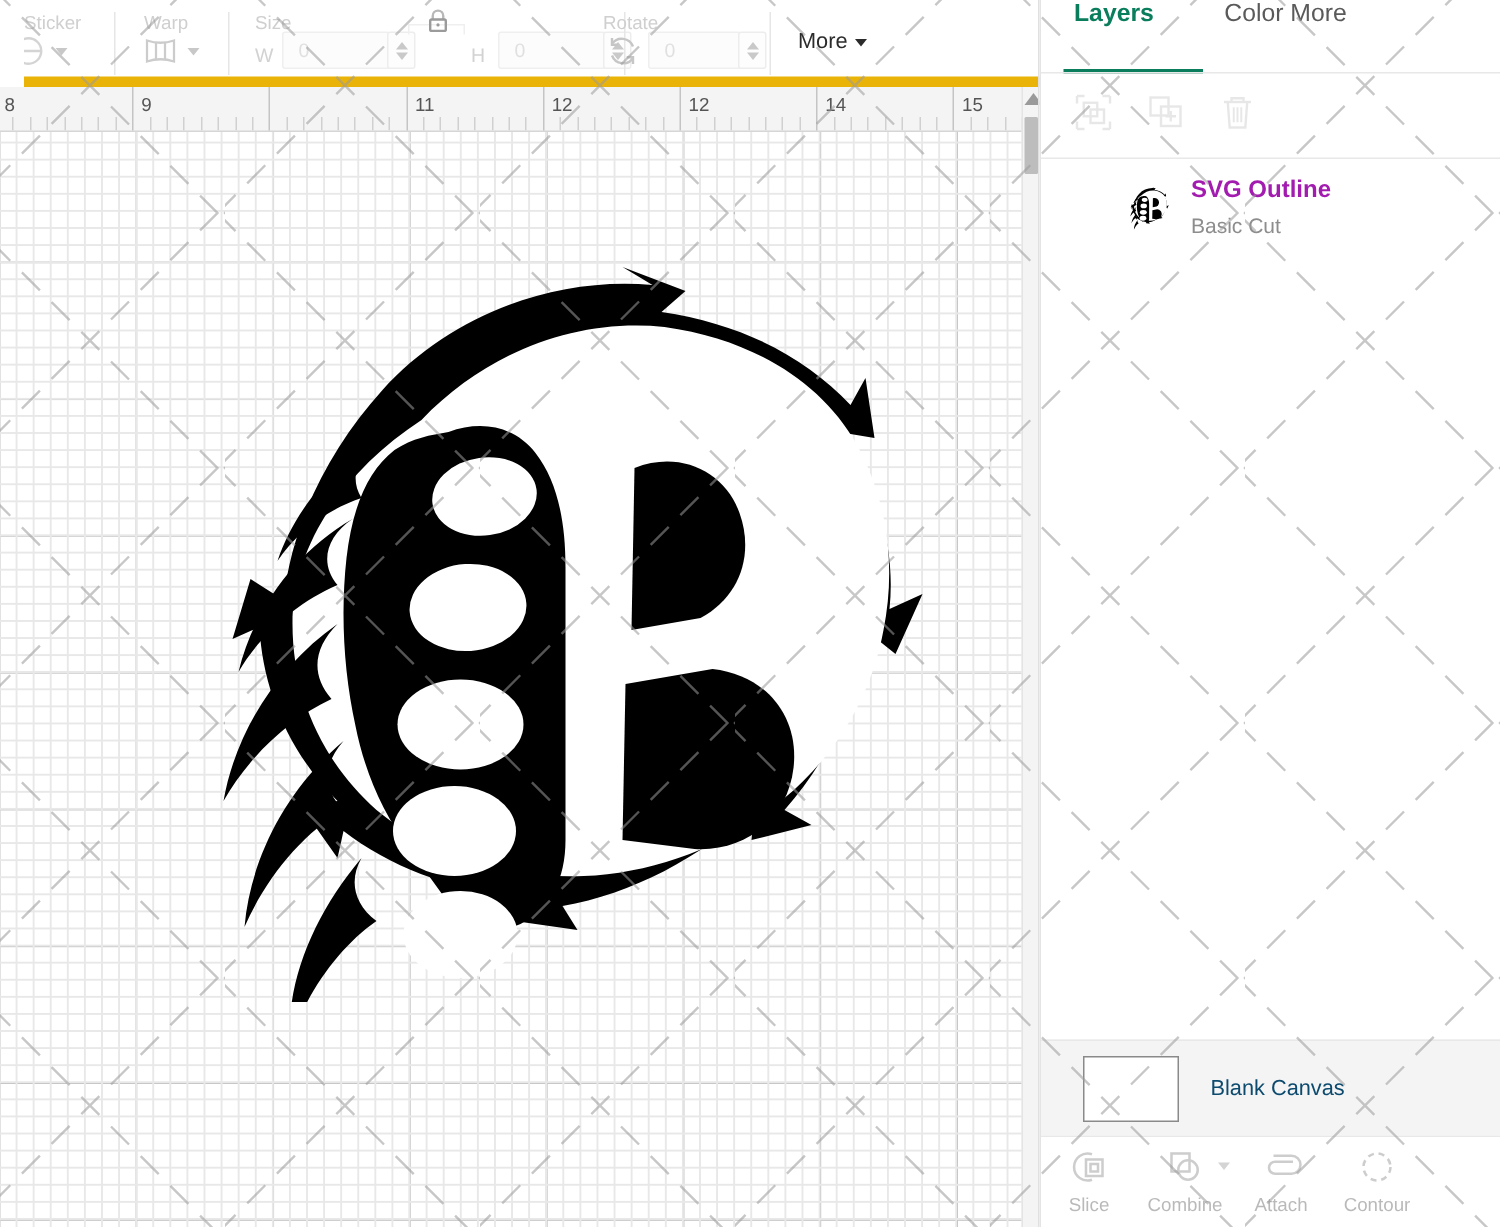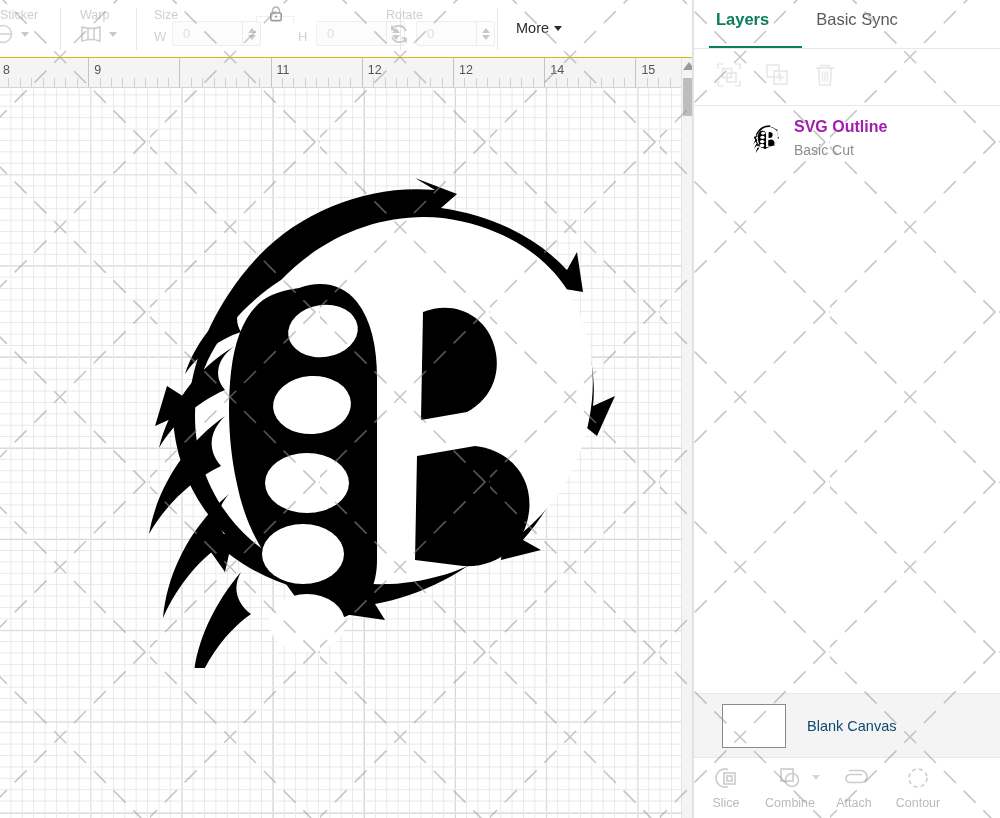--- a/index.html
+++ b/index.html
@@ -14,24 +14,24 @@
 
   #app {
     position: relative;
     width: 1000px; height: 818px;
     overflow: hidden;
   }
 
   
   #toolbar {
     position: absolute;
-    left: 0; top: 0;
+    left: 16px; top: 0;
     width: 710px; height: 58px;
     background: #ffffff;
-    border-bottom: 1px solid #eab308;
+    border-bottom: 7px solid #eab308;
     overflow: hidden;
   }
   .tool-group {
     position: absolute;
     top: 0; height: 57px;
   }
   .tool-group-label {
     position: absolute;
     top: 8px; left: 0;
     font-size: 12.5px;
@@ -214,21 +214,21 @@
     width: 307px; height: 818px;
     background: #ffffff;
     border-left: 1px solid #e4e4e4;
     overflow: hidden;
   }
   #panel-tabs {
     position: absolute;
     left: 0; top: 0;
     width: 307px; height: 48px;
     display: flex;
-    align-items: center;
+    align-items: flex-start;
   }
   .panel-tab {
     font-size: 16.5px;
     padding: 0 0 10px 0;
     cursor: pointer;
     white-space: nowrap;
   }
   .panel-tab.active {
     font-weight: bold;
   }
@@ -613,21 +613,21 @@
 
   <div id="vscroll"></div>
   <div id="vscroll-arrow"></div>
   <div id="vscroll-thumb"></div>
   <div id="canvas-divider"></div>
 
   <div id="panel">
 
     <div id="panel-tabs">
       <div id="tab-layers" class="panel-tab active" style="color: rgb(10, 125, 92);">Layers</div>
-      <div id="tab-colorsync" class="panel-tab" style="color: rgb(90, 90, 90);">Basic Sync</div>
+      <div id="tab-colorsync" class="panel-tab" style="color: rgb(90, 90, 90);">Color More</div>
     </div>
     <div id="tab-underline" style="background: rgb(10, 125, 92);"></div>
     <div id="tab-rule"></div>
 
     <div id="layer-actions">
       <div class="layer-action">
         <svg width="26" height="26" viewBox="0 0 26 26">
           <path d="M2 2 H7 M2 2 V7 M24 2 H19 M24 2 V7 M2 24 H7 M2 24 V19 M24 24 H19 M24 24 V19" stroke="#bdbdbd" stroke-width="1.6" fill="none"></path>
           <rect x="6.5" y="6.5" width="9" height="9" fill="none" stroke="#bdbdbd" stroke-width="1.6"></rect>
           <rect x="11" y="11" width="9" height="9" fill="none" stroke="#bdbdbd" stroke-width="1.6"></rect>

